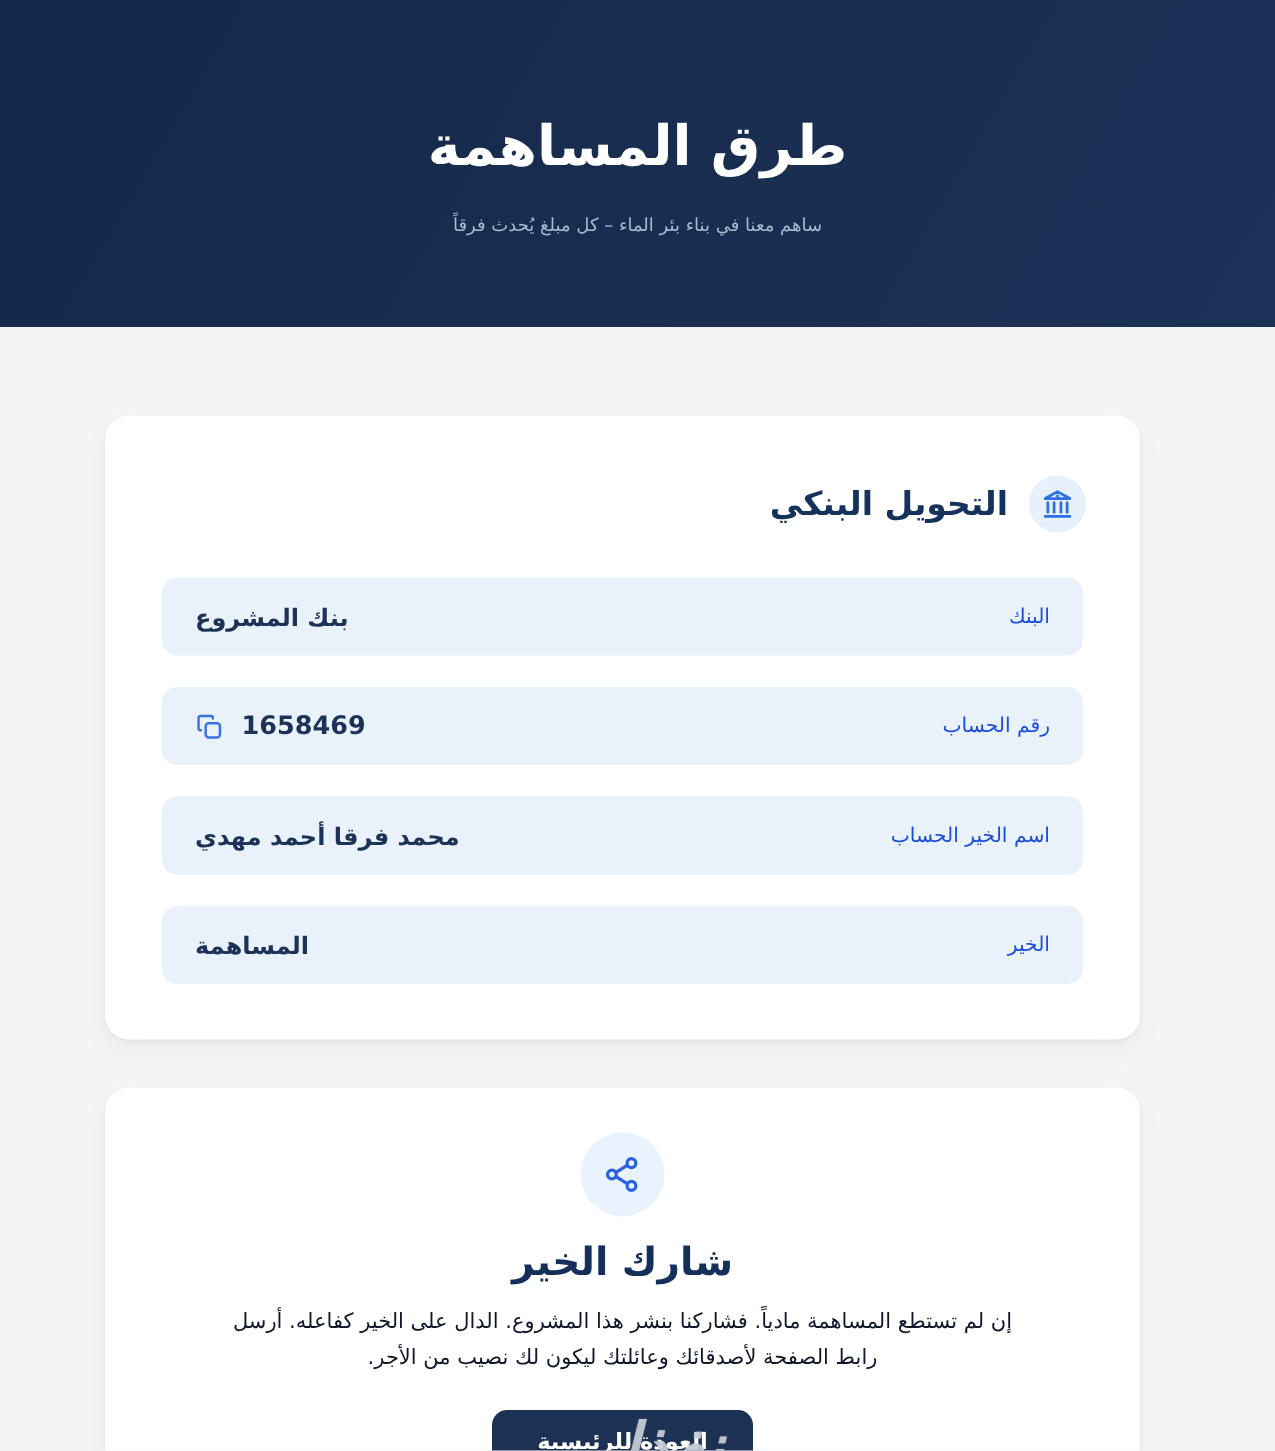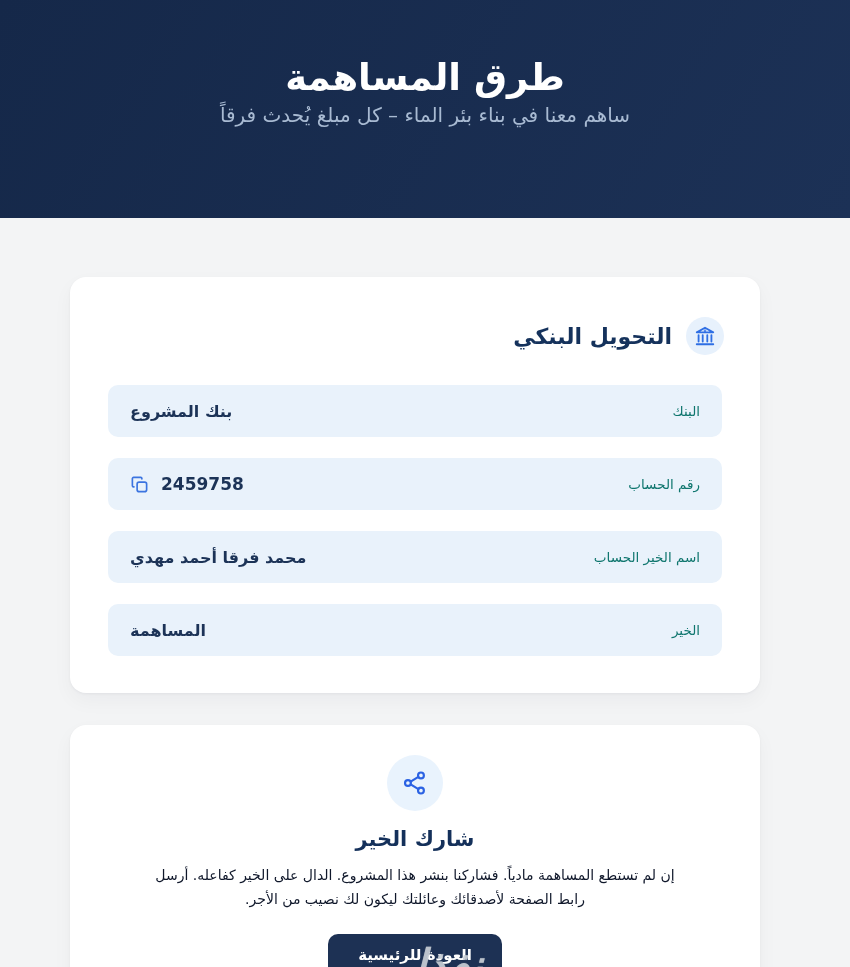--- a/index.html
+++ b/index.html
@@ -9,31 +9,31 @@
     background: #f3f4f5;
     font-family: "DejaVu Sans", sans-serif;
     position: relative;
   }
 
   
   .hero {
     width: 850px; height: 218px;
     background: linear-gradient(120deg, #152849 0%, #1c3156 100%);
     text-align: center;
-    padding-top: 56px;
+    padding-top: 76px;
   }
   .hero h1 {
     font-size: 37px;
     font-weight: bold;
     color: #ffffff;
     letter-spacing: 0.5px;
   }
   .hero .subtitle {
-    margin-top: 4px;
-    font-size: 20px;
+    margin-top: 24px;
+    font-size: 12px;
     color: #a8bad2;
   }
 
   
   .content { width: 690px; margin: 59px 0 0 70px; }
   .card {
     background: #ffffff;
     border-radius: 16px;
     box-shadow: 0 1px 3px rgba(16,24,40,.05), 0 8px 20px rgba(16,24,40,.04);
   }
@@ -64,21 +64,21 @@
     display: flex;
     justify-content: space-between;
     align-items: center;
     height: 52px;
     padding: 0 22px;
     background: #e9f2fb;
     border-radius: 10px;
     margin-bottom: 21px;
   }
   .row:last-child { margin-bottom: 0; }
-  .row-label { font-size: 13.5px; color: #0f766e; }
+  .row-label { font-size: 13.5px; color: #1d4ed8; }
   .row-value {
     direction: ltr;
     display: flex; align-items: center; gap: 12px;
     font-size: 16px; font-weight: bold; color: #1c3357;
   }
   .copy-btn {
     background: none; border: none; cursor: pointer;
     display: flex; align-items: center; padding: 0;
   }
 
@@ -92,21 +92,21 @@
   }
   .share-circle {
     width: 56px; height: 56px;
     border-radius: 50%;
     background: #e9f3fd;
     margin: 0 auto;
     display: flex; align-items: center; justify-content: center;
   }
   .share-title {
     margin-top: 16px;
-    font-size: 21px;
+    font-size: 26px;
     font-weight: bold;
     color: #14305a;
   }
   .share-body {
     max-width: 548px;
     margin: 13px auto 0 auto;
     font-size: 14px;
     line-height: 1.7;
     color: #0f172a;
   }
@@ -173,21 +173,21 @@
 
       <div class="row">
         <span class="row-label">رقم الحساب</span>
         <span class="row-value">
           <button class="copy-btn" title="">
             <svg width="19" height="19" viewBox="0 0 24 24" fill="none" stroke="#3b74e0" stroke-width="2.1" stroke-linecap="round" stroke-linejoin="round">
               <rect x="9" y="9" width="12" height="12" rx="2.5"></rect>
               <path d="M5 15H4.5A1.5 1.5 0 0 1 3 13.5v-9A1.5 1.5 0 0 1 4.5 3h9A1.5 1.5 0 0 1 15 4.5V5"></path>
             </svg>
           </button>
-          <span style="font-size:17px;">2459758</span>
+          <span style="font-size:17px;">1658469</span>
         </span>
       </div>
 
       <div class="row">
         <span class="row-label">اسم الخير الحساب</span>
         <span class="row-value">محمد فرقا أحمد مهدي</span>
       </div>
 
       <div class="row">
         <span class="row-label">الخير</span>

